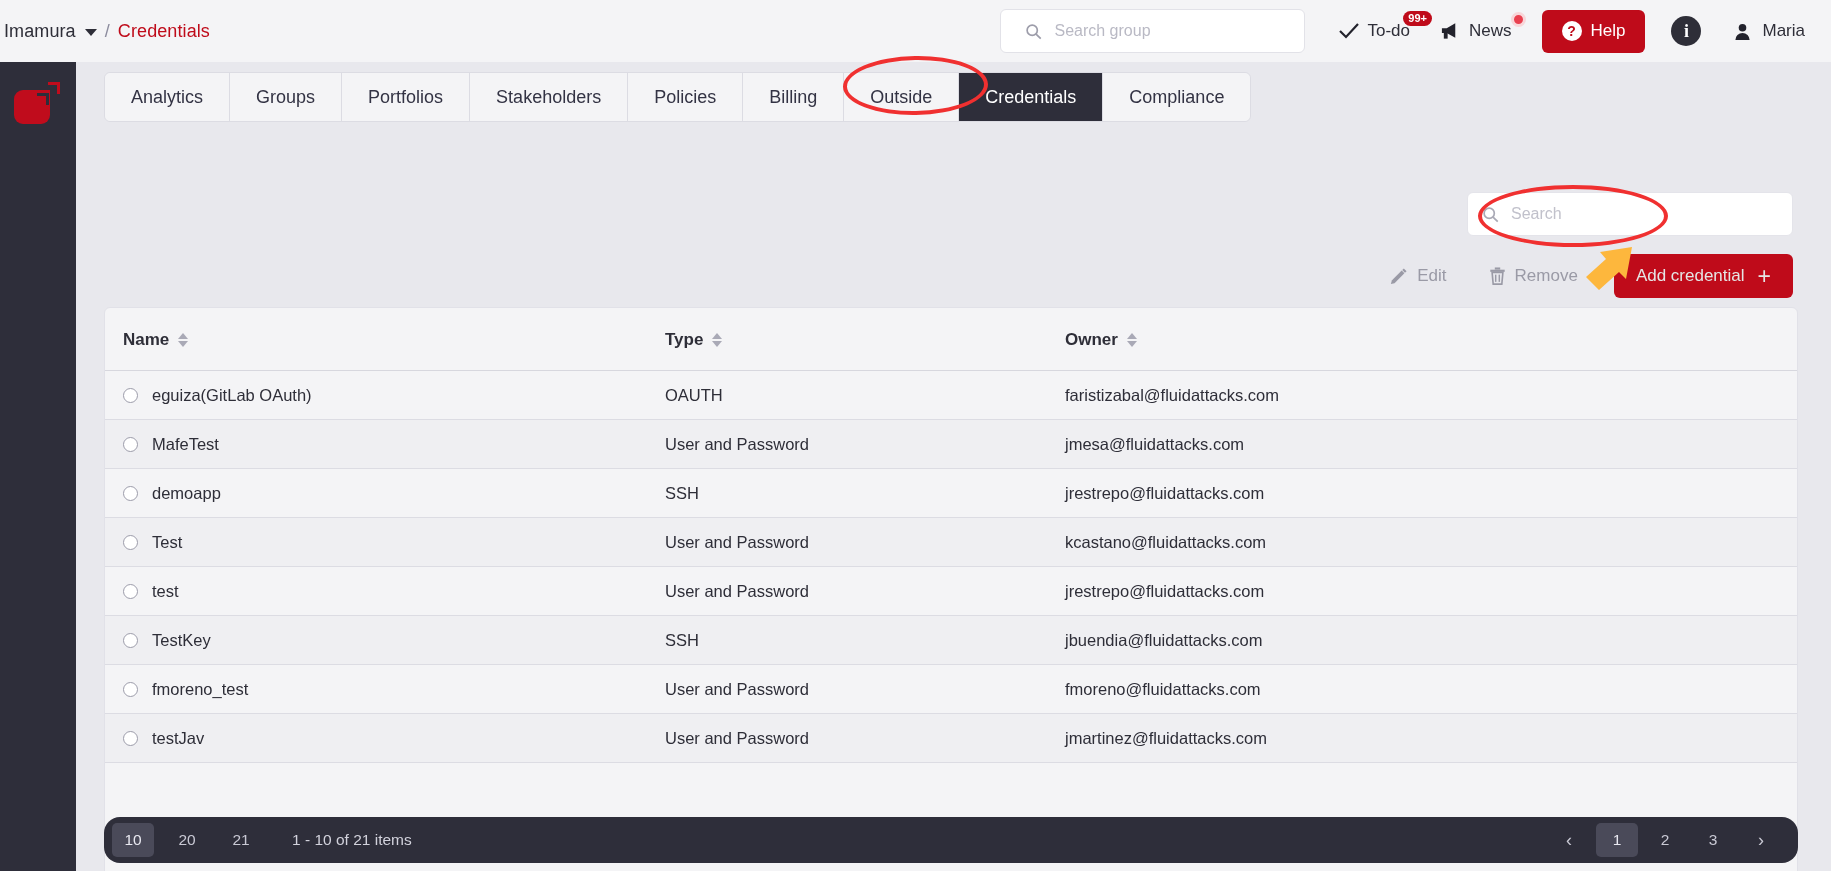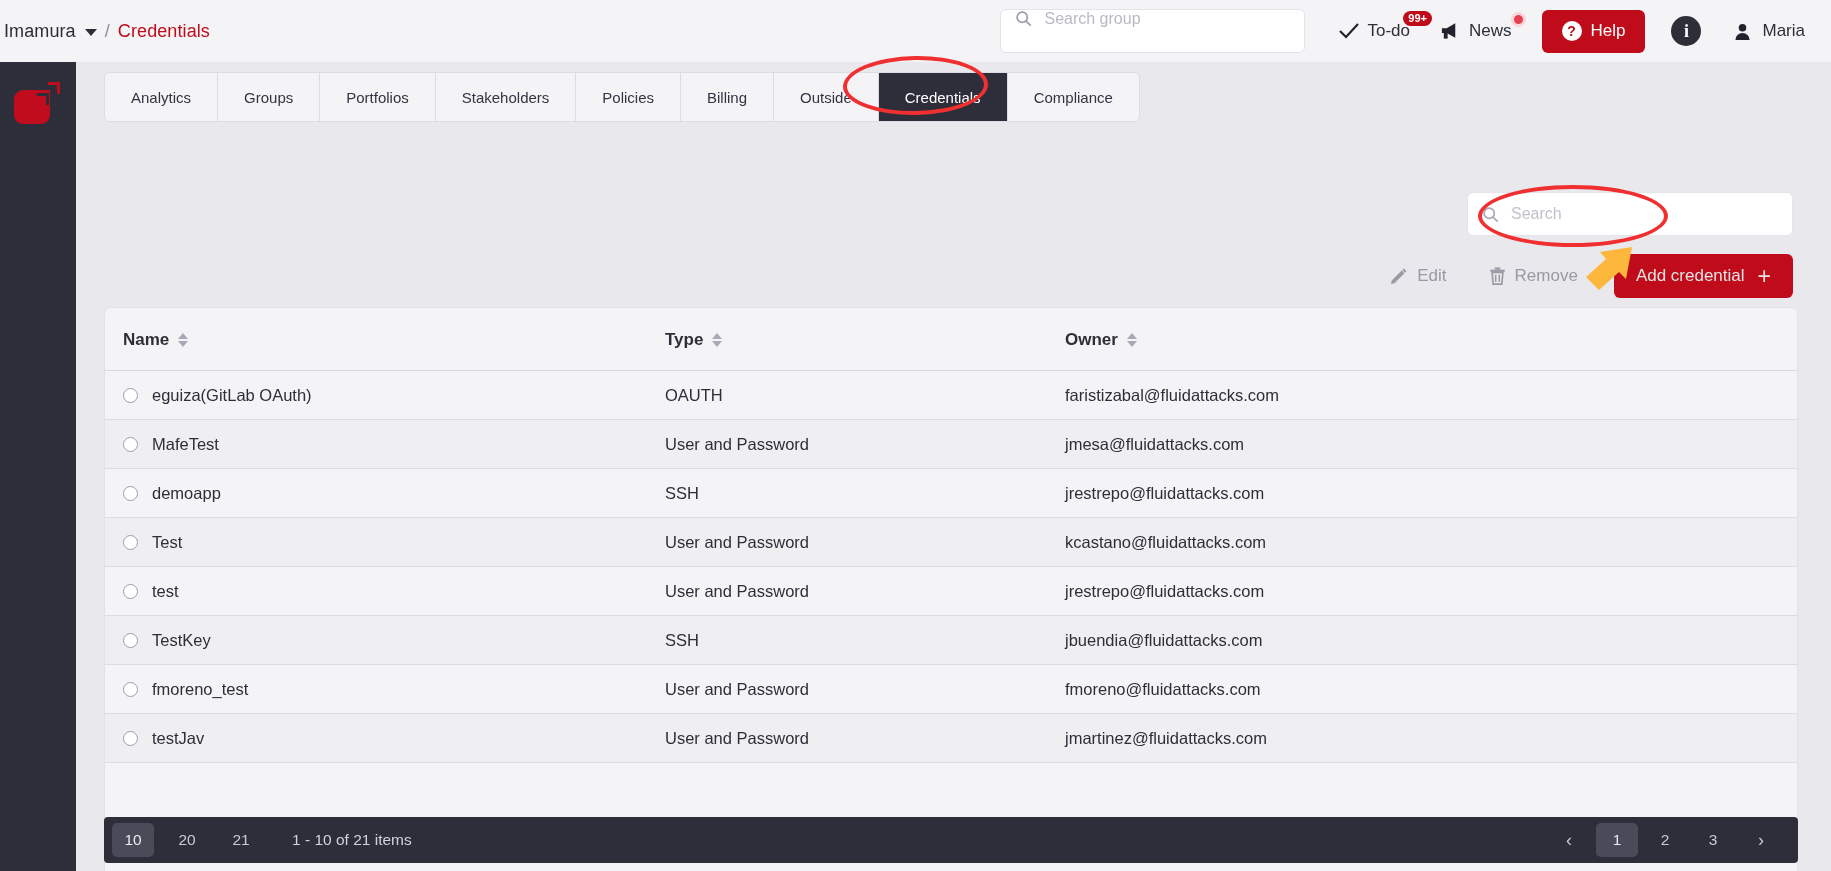--- a/index.html
+++ b/index.html
@@ -35,21 +35,21 @@
   .bc-sep { color: #8c8c9e; margin: 0 1px; }
   .bc-current { color: #bf0b1a; }
 
   .topbar-right {
     margin-left: auto; display: flex; align-items: center; height: 62px;
   }
 
   .searchgroup {
     width: 305px; height: 44px; background: #fff;
     border: 1px solid #e2e2e8; border-radius: 6px;
-    display: flex; align-items: flex-start; padding: 0 14px; gap: 12px;
+    display: flex; align-items: center; padding: 0 24px; gap: 12px;
     margin-right: 34px;
   }
   .searchgroup .ph { color: #b9b9c4; font-size: 16px; }
 
   .hdr-item {
     display: flex; align-items: center; gap: 8px;
     font-size: 17px; color: #2e2e38; position: relative;
     margin-right: 30px; white-space: nowrap;
   }
   .badge-99 {
@@ -115,21 +115,21 @@
   }
 
   
   .tabs {
     position: absolute; left: 28px; top: 10px;
     display: flex; border: 1px solid #dcdce3; border-radius: 6px;
     background: #f4f4f6; overflow: visible; height: 50px;
   }
   .tab {
     display: flex; align-items: center; justify-content: center;
-    padding: 0 26px; font-size: 15px; color: #333344;
+    padding: 0 26px; font-size: 18px; color: #333344;
     border-right: 1px solid #dcdce3; cursor: pointer;
     background: #f4f4f6; height: 100%;
   }
   .tab:first-child { border-radius: 6px 0 0 6px; }
   .tab:last-child { border-right: none; border-radius: 0 6px 6px 0; }
   .tab.active { background: #2e2e3a; color: #fff; }
 
   
   .search-box {
     position: absolute; right: 38px; top: 130px;
@@ -192,21 +192,21 @@
   .name-cell { display: flex; align-items: center; gap: 14px; }
   .radio {
     width: 15px; height: 15px; border-radius: 50%;
     border: 1.5px solid #9c9caa; background: #fff; flex: none; cursor: pointer;
   }
 
   
   .footer {
     position: absolute; left: 28px; bottom: 8px;
     width: 1694px; height: 46px;
-    background: #2e2e3a; border-radius: 4px;
+    background: #2e2e3a; border-radius: 16px;
     display: flex; align-items: center; padding: 0 8px;
   }
   .pg-btn {
     min-width: 42px; height: 34px; border-radius: 5px;
     display: flex; align-items: center; justify-content: center;
     color: #c9c9d4; font-size: 15.5px; cursor: pointer; background: none;
     border: none; padding: 0 10px;
   }
   .pg-btn.sel { background: #4a4a59; color: #e8e8f0; }
   .pg-info { color: #d2d2dc; font-size: 15.5px; margin-left: 30px; }

